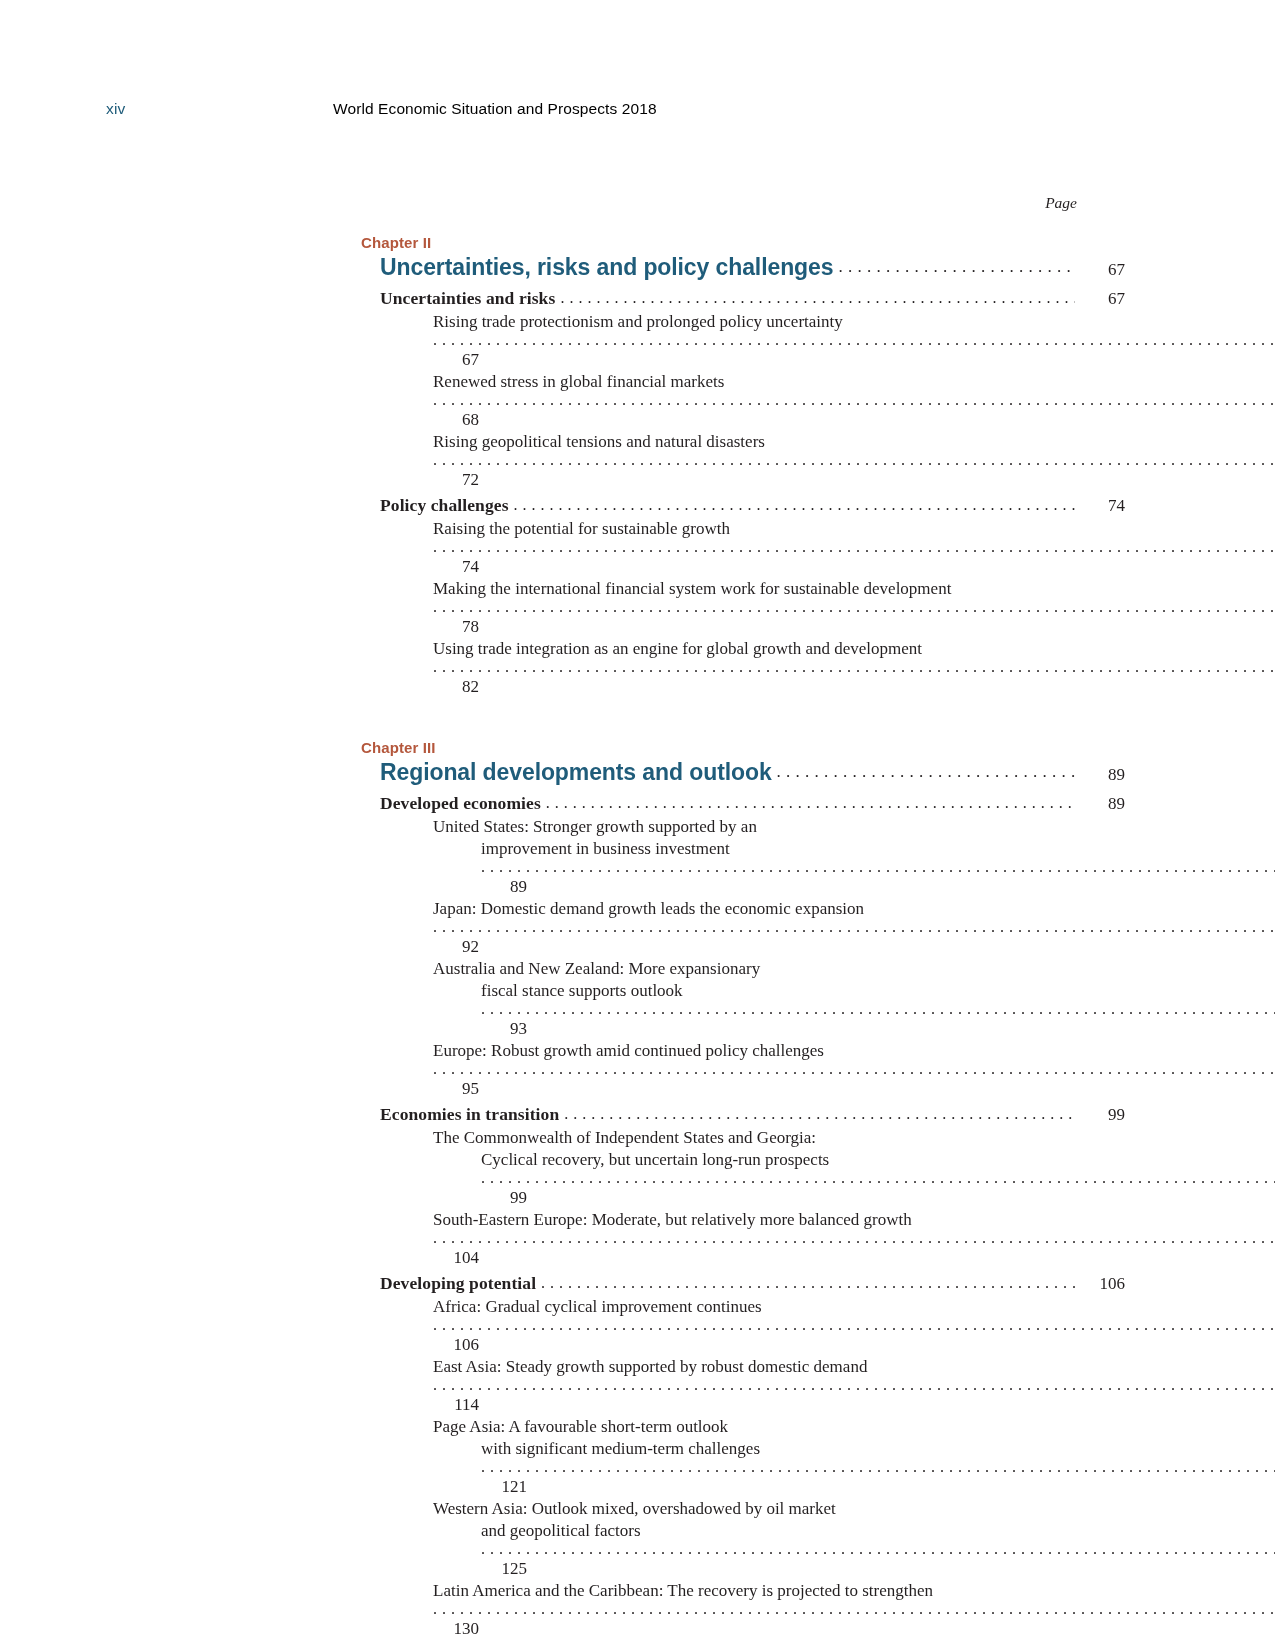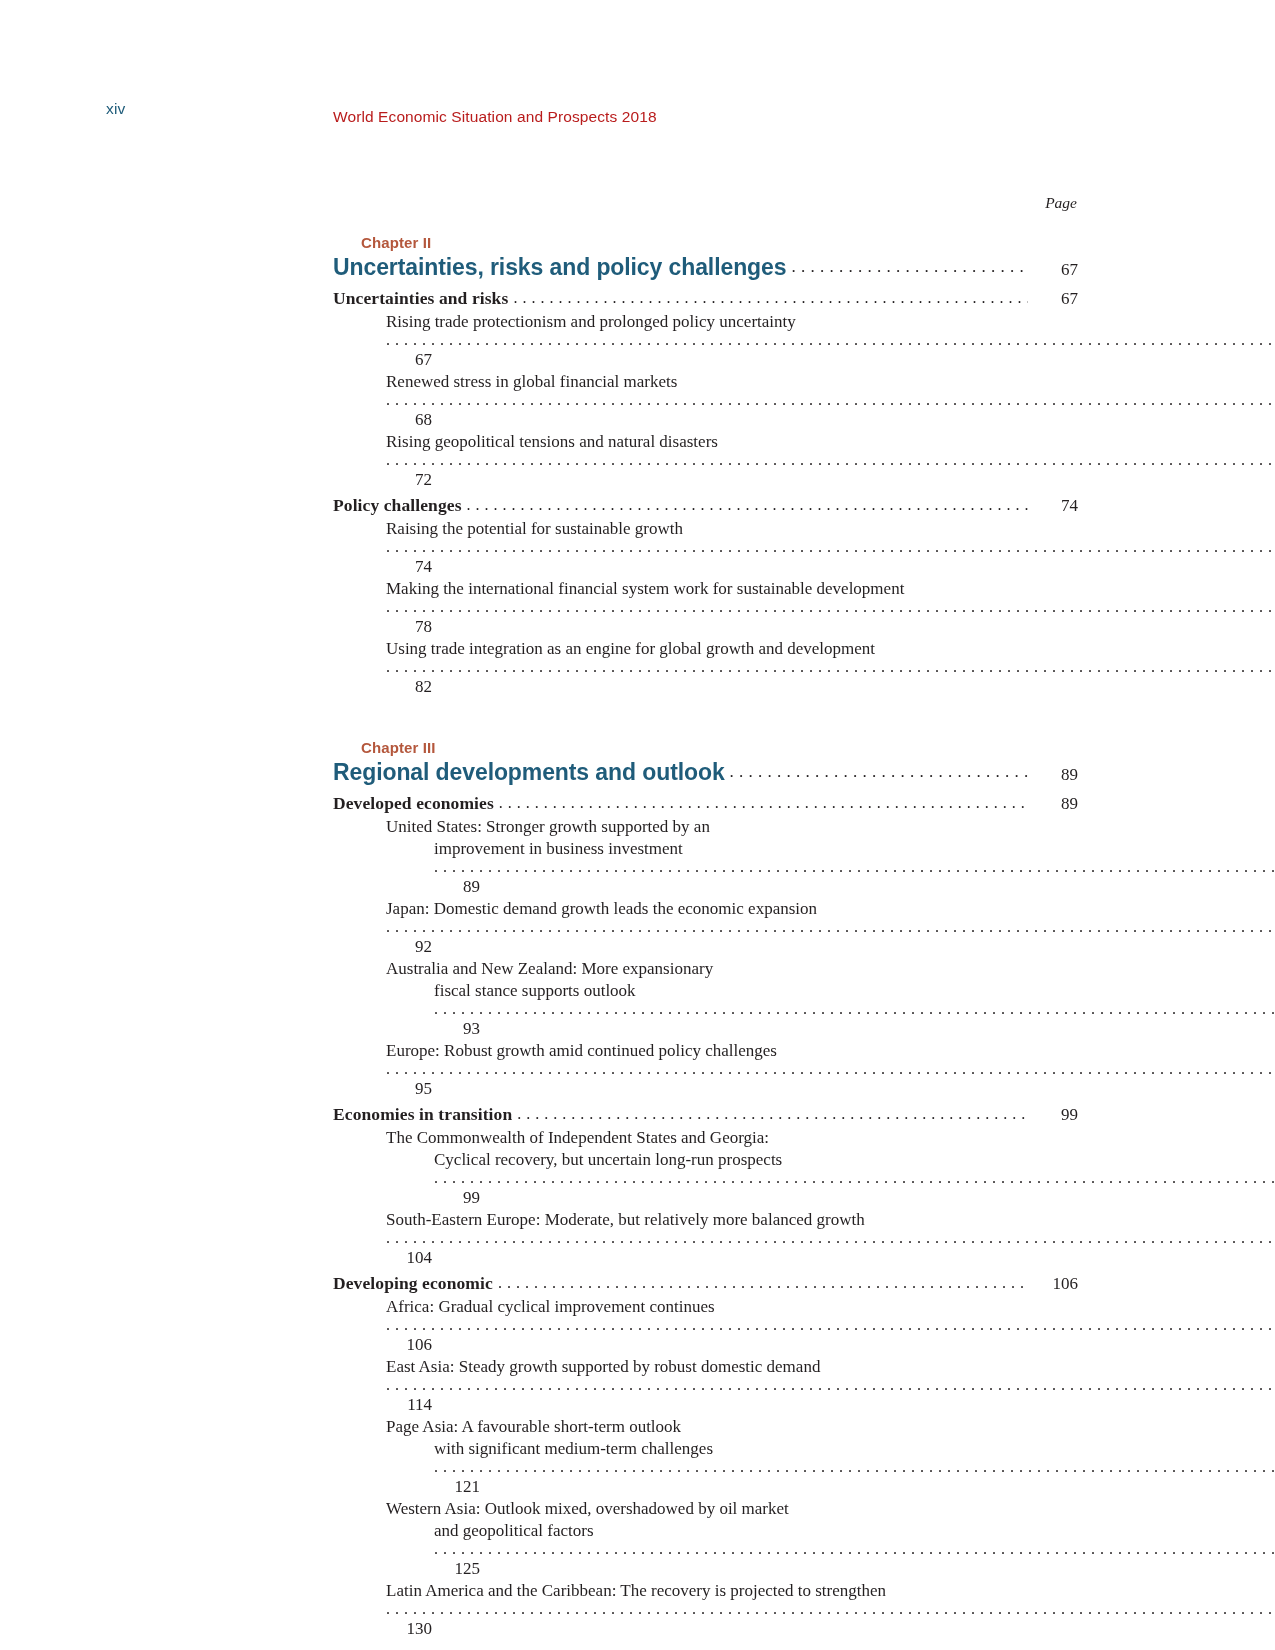--- a/index.html
+++ b/index.html
@@ -38,23 +38,22 @@
     font-size: 15.5px;
     color: #1f5c7a;
     letter-spacing: .2px;
   }
   .running-title {
     position: absolute;
     left: 333px;
     top: 0;
     font-family: "Liberation Sans", sans-serif;
     font-size: 15.5px;
-    color: #b91c1c;
+    color: #000000;
     letter-spacing: .1px;
-    margin-top: 8px;
   }
 
   
   .toc {
     position: absolute;
     left: 333px;
     top: 194px;
     width: 745px;
   }
 
@@ -75,20 +74,21 @@
     color: #b4573c;
     margin-bottom: 3px;
     letter-spacing: .1px;
     margin-left: 28px;
   }
 
   .row {
     display: flex;
     align-items: baseline;
     width: 100%;
+    margin-left: 47px;
   }
   .row .txt {
     white-space: pre;
   }
   .row .leader {
     flex: 1 1 auto;
     overflow: hidden;
     white-space: nowrap;
     margin: 0 4px 0 5px;
     color: #231f20;
@@ -304,21 +304,21 @@
         <span class="num">99</span>
       </div>
 
       <div class="row lvl2">
         <span class="txt">South-Eastern Europe: Moderate, but relatively more balanced growth</span>
         <span class="leader"></span>
         <span class="num">104</span>
       </div>
 
       <div class="row lvl1">
-        <span class="txt">Developing economic</span>
+        <span class="txt">Developing potential</span>
         <span class="leader"></span>
         <span class="num">106</span>
       </div>
 
       <div class="row lvl2">
         <span class="txt">Africa: Gradual cyclical improvement continues</span>
         <span class="leader"></span>
         <span class="num">106</span>
       </div>
 

